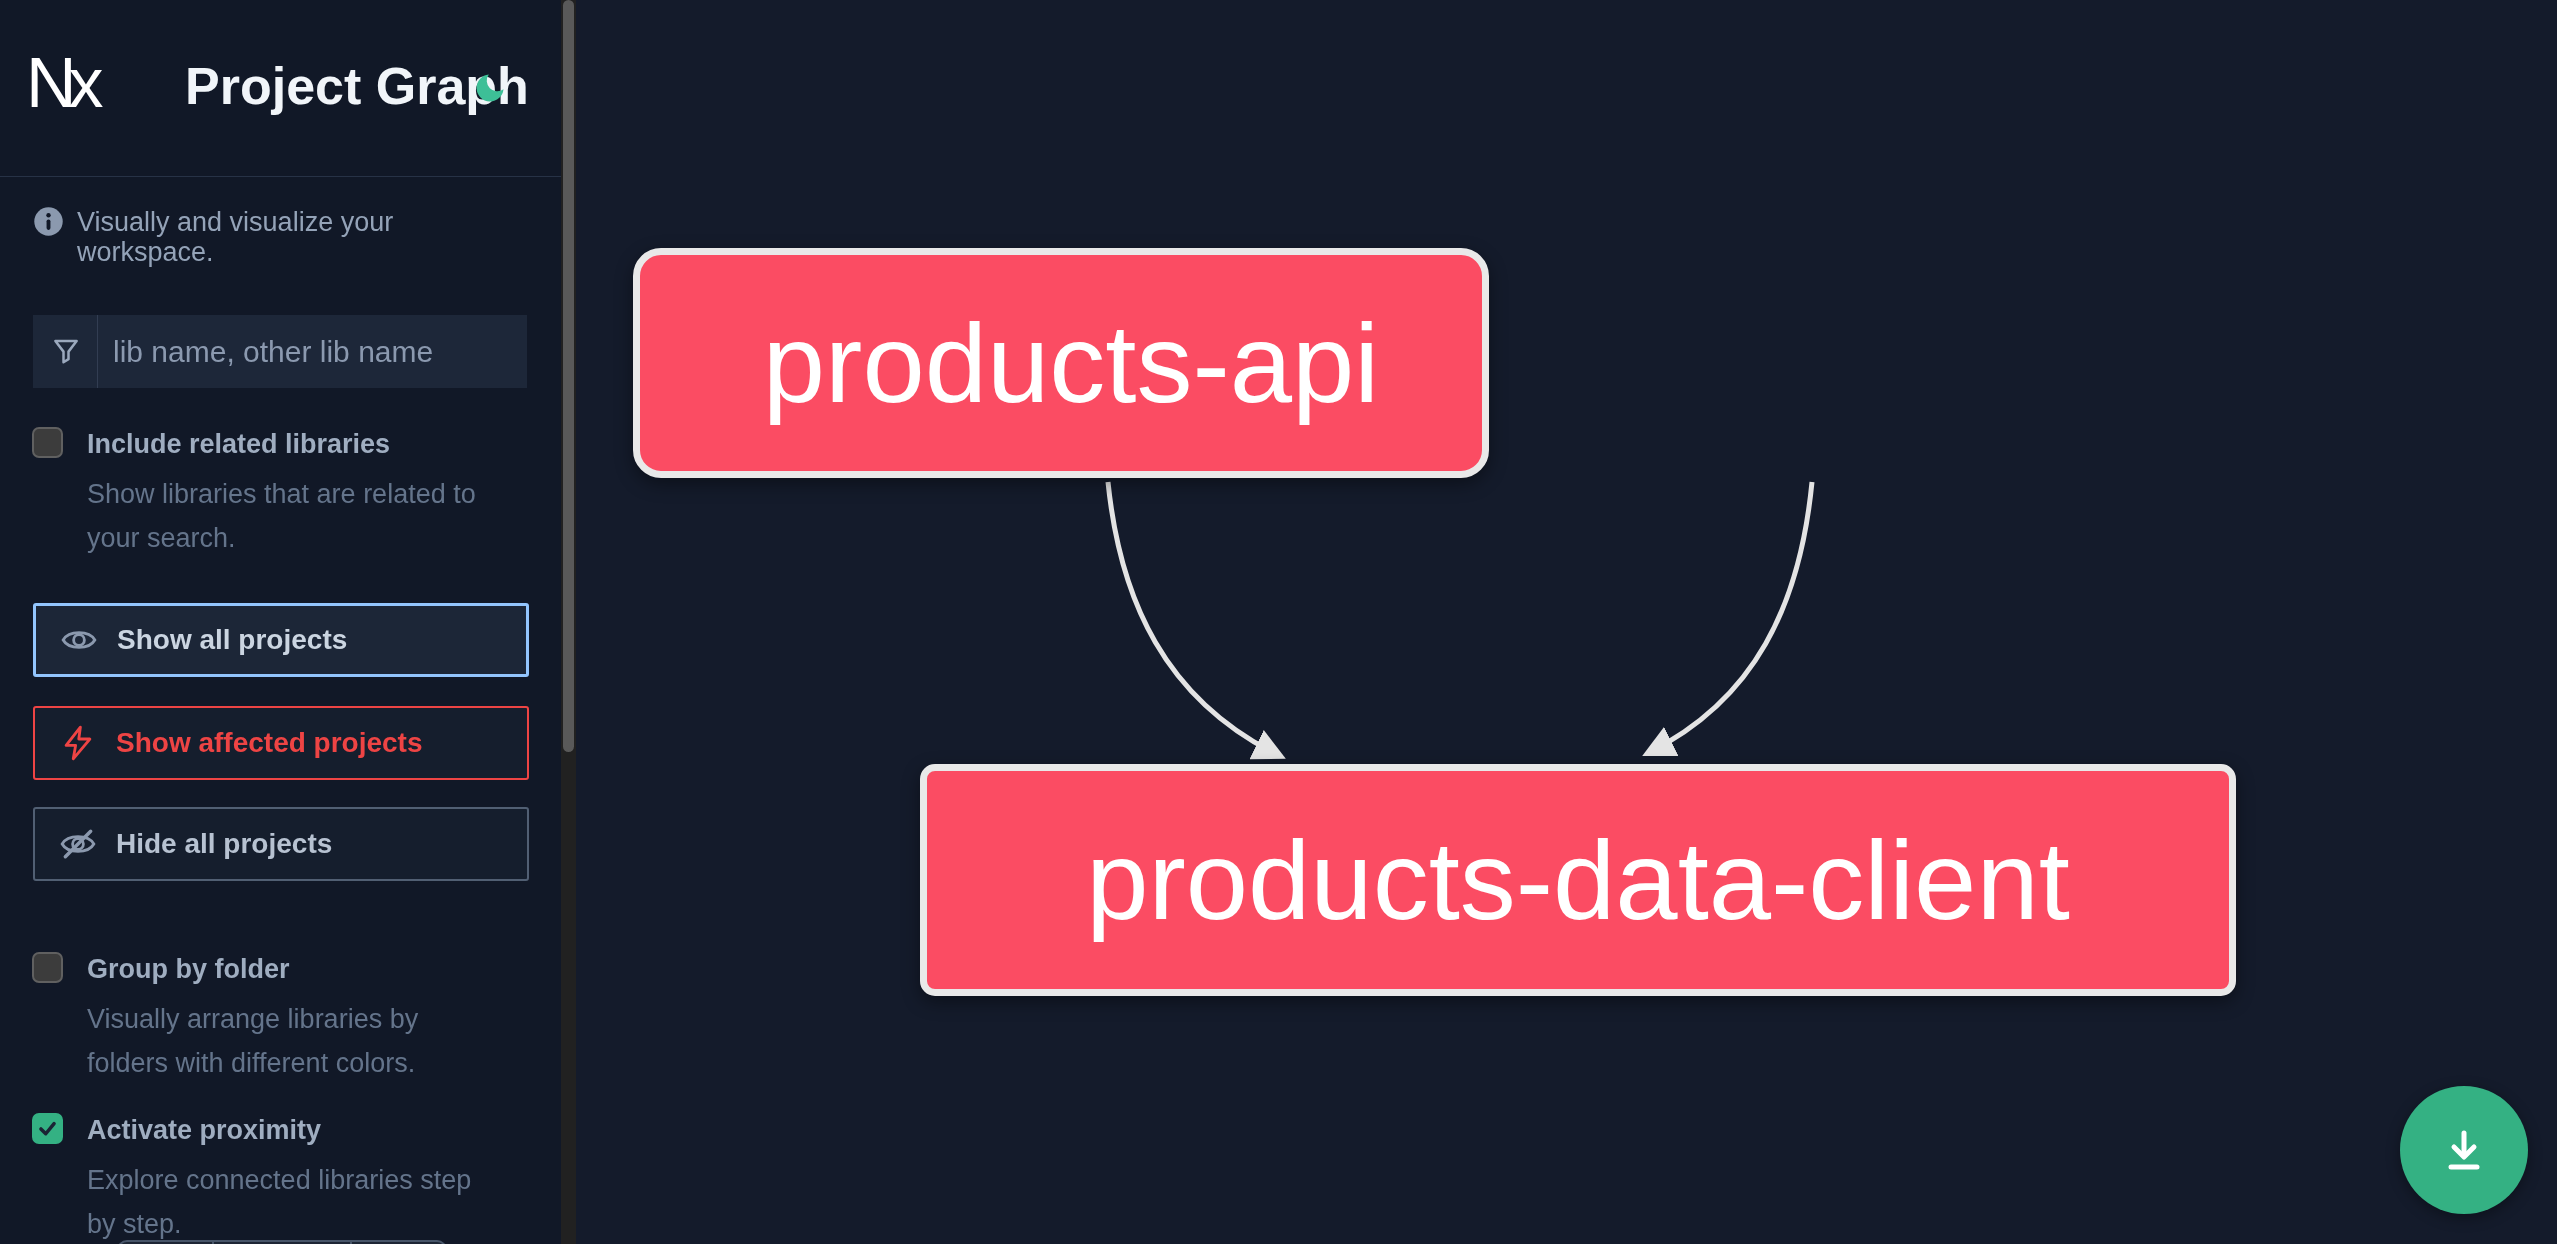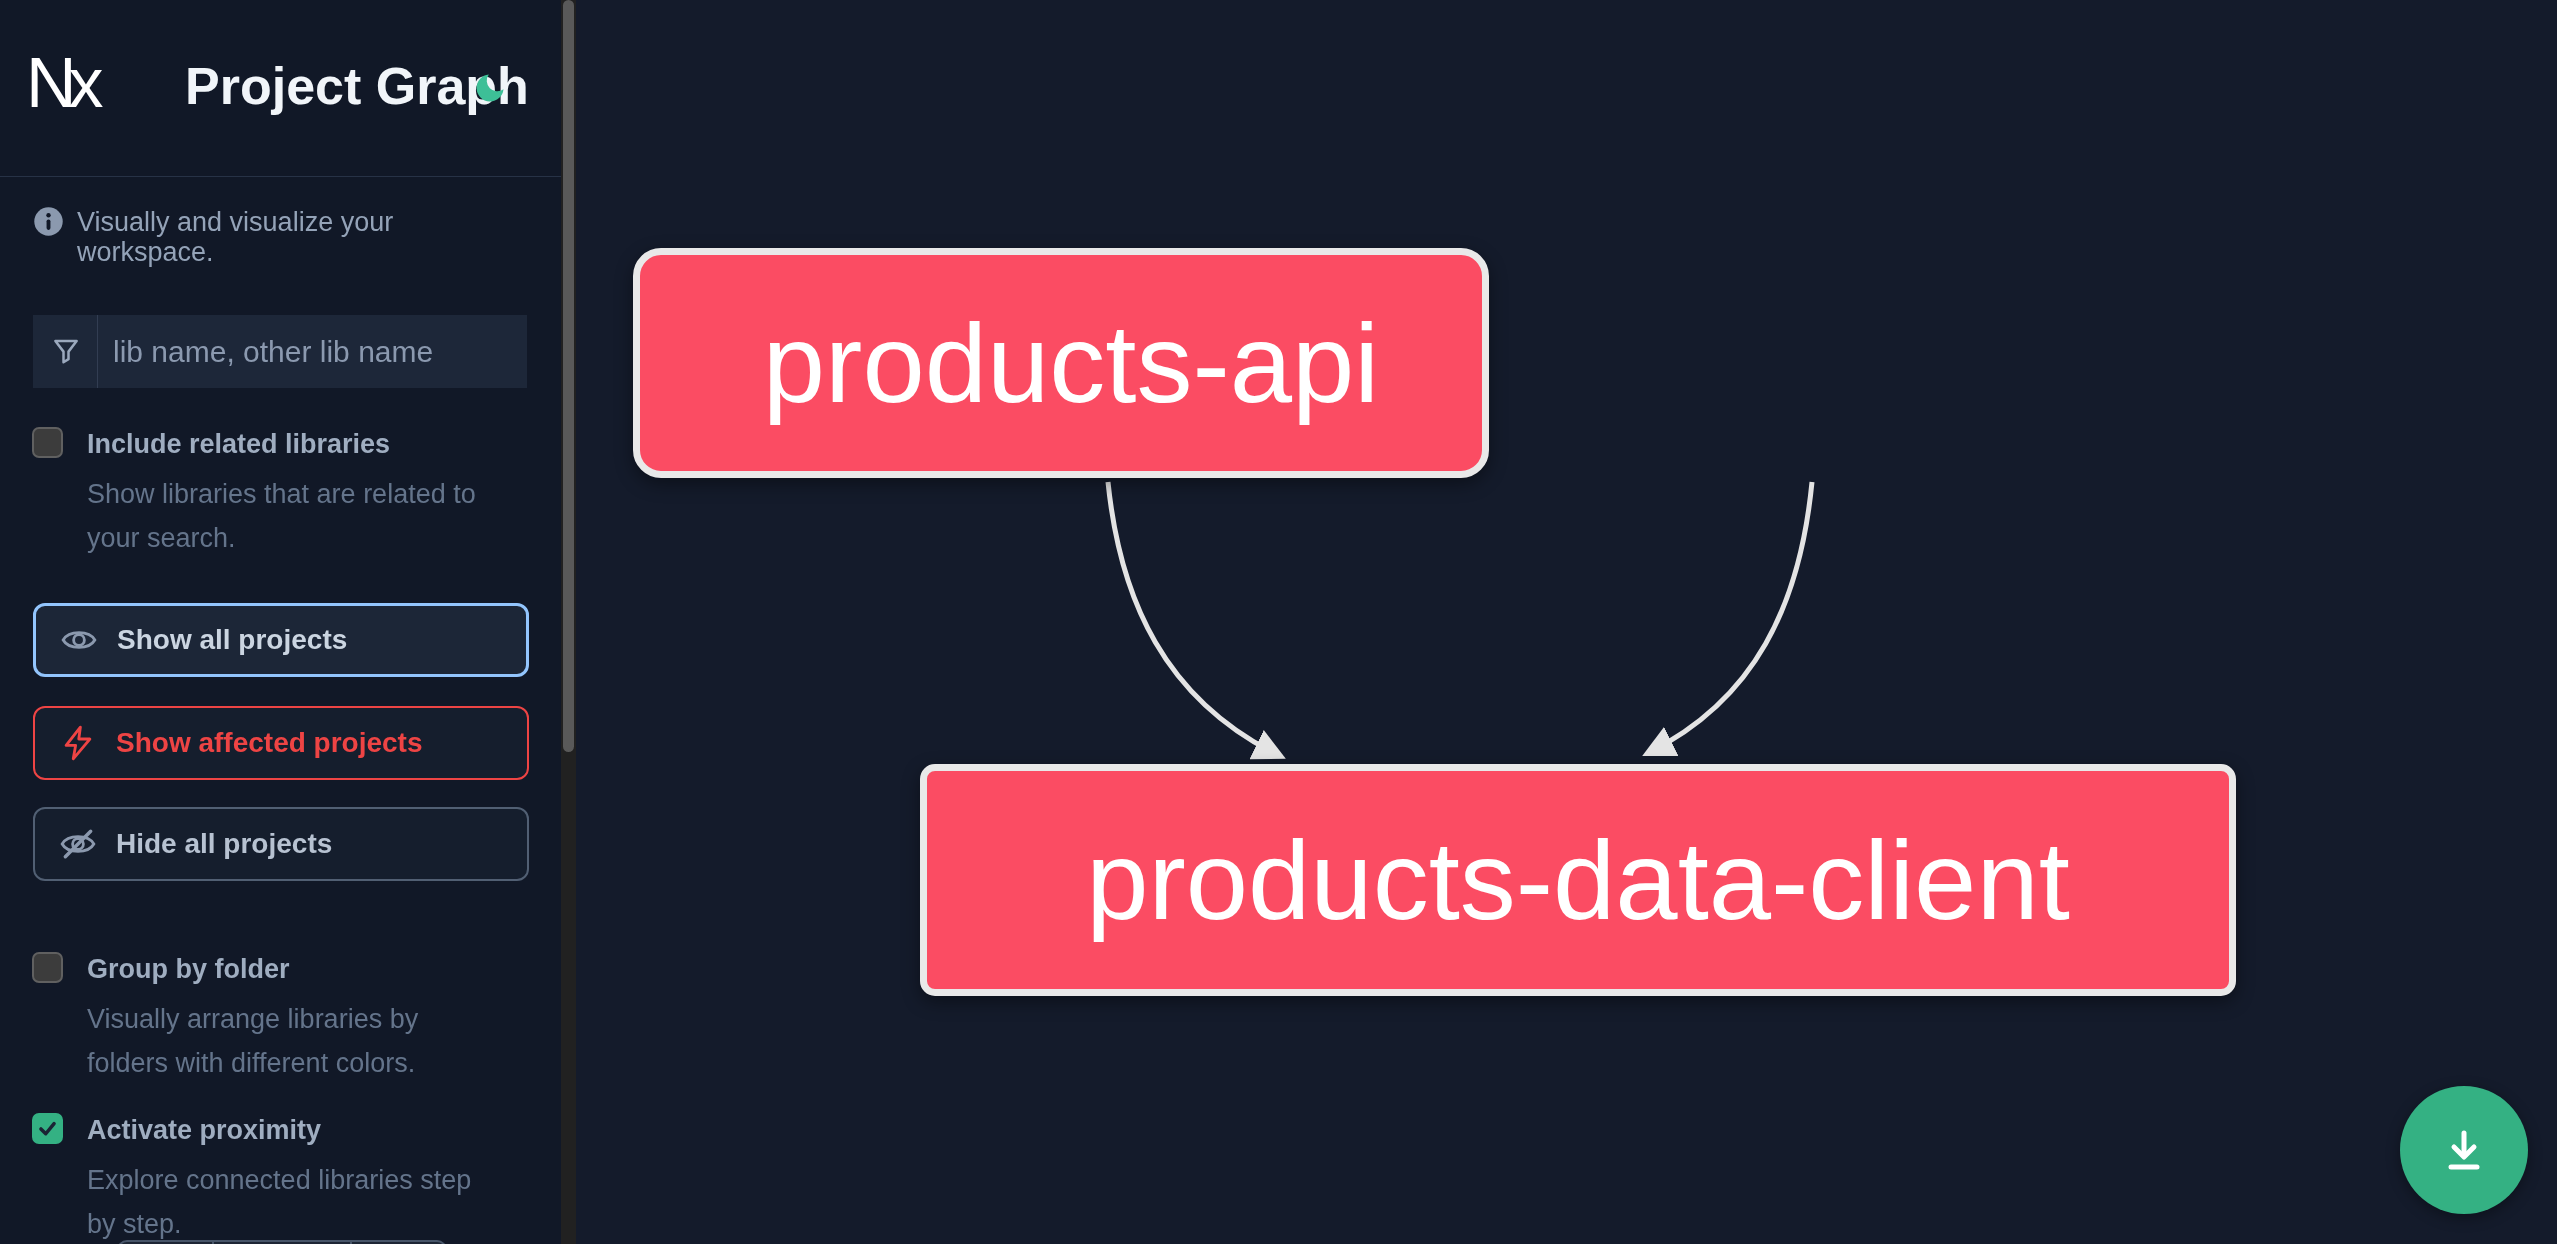--- a/index.html
+++ b/index.html
@@ -27,21 +27,21 @@
   .search-input::placeholder { color:#8b99af; opacity:1; }
 
   .cbrow { position:absolute; left:32px; width:500px; cursor:pointer; }
   .cbbox { position:absolute; left:0; top:0; width:31px; height:31px; border-radius:7px;
            background:#3c3c3c; border:2px solid #606060; }
   .cbbox.checked { background:#34b183; border-color:#34b183; }
   .cbcheck { position:absolute; left:3px; top:3px; width:21px; height:21px; }
   .cblabel { position:absolute; left:55px; top:2px; font-size:27px; font-weight:700; color:#9fadc0; line-height:31px; white-space:nowrap; }
   .cbdesc  { position:absolute; left:55px; top:45px; font-size:27px; color:#64748b; line-height:44px; white-space:pre-line; width:460px; }
 
-  .sb-btn { position:absolute; left:33px; width:496px; height:74px; border-radius:12px; background:#151e2d;
+  .sb-btn { position:absolute; left:33px; width:496px; height:74px; border-radius:3px; background:#151e2d;
             display:flex; align-items:center; cursor:pointer; border:2px solid #515f73; }
   .sb-btn .bicon { margin-left:24px; width:38px; height:38px; flex:0 0 auto; }
   .sb-btn .blabel { margin-left:19px; font-size:28px; font-weight:700; color:#b7c2d1; white-space:nowrap; }
   .sb-btn.focused { border:3px solid #93c5fd; background:#1c2637; }
   .sb-btn.focused .blabel { color:#cbd5e1; }
   .sb-btn.affected { border:2px solid #ee4444; }
   .sb-btn.affected .blabel { color:#ee4444;text-align:center; }
 
   .segmented-partial { position:absolute; left:117px; top:1240px; width:330px; height:22px; background:#1d2635;
                        border:2px solid #475569; border-radius:10px 10px 0 0; }

